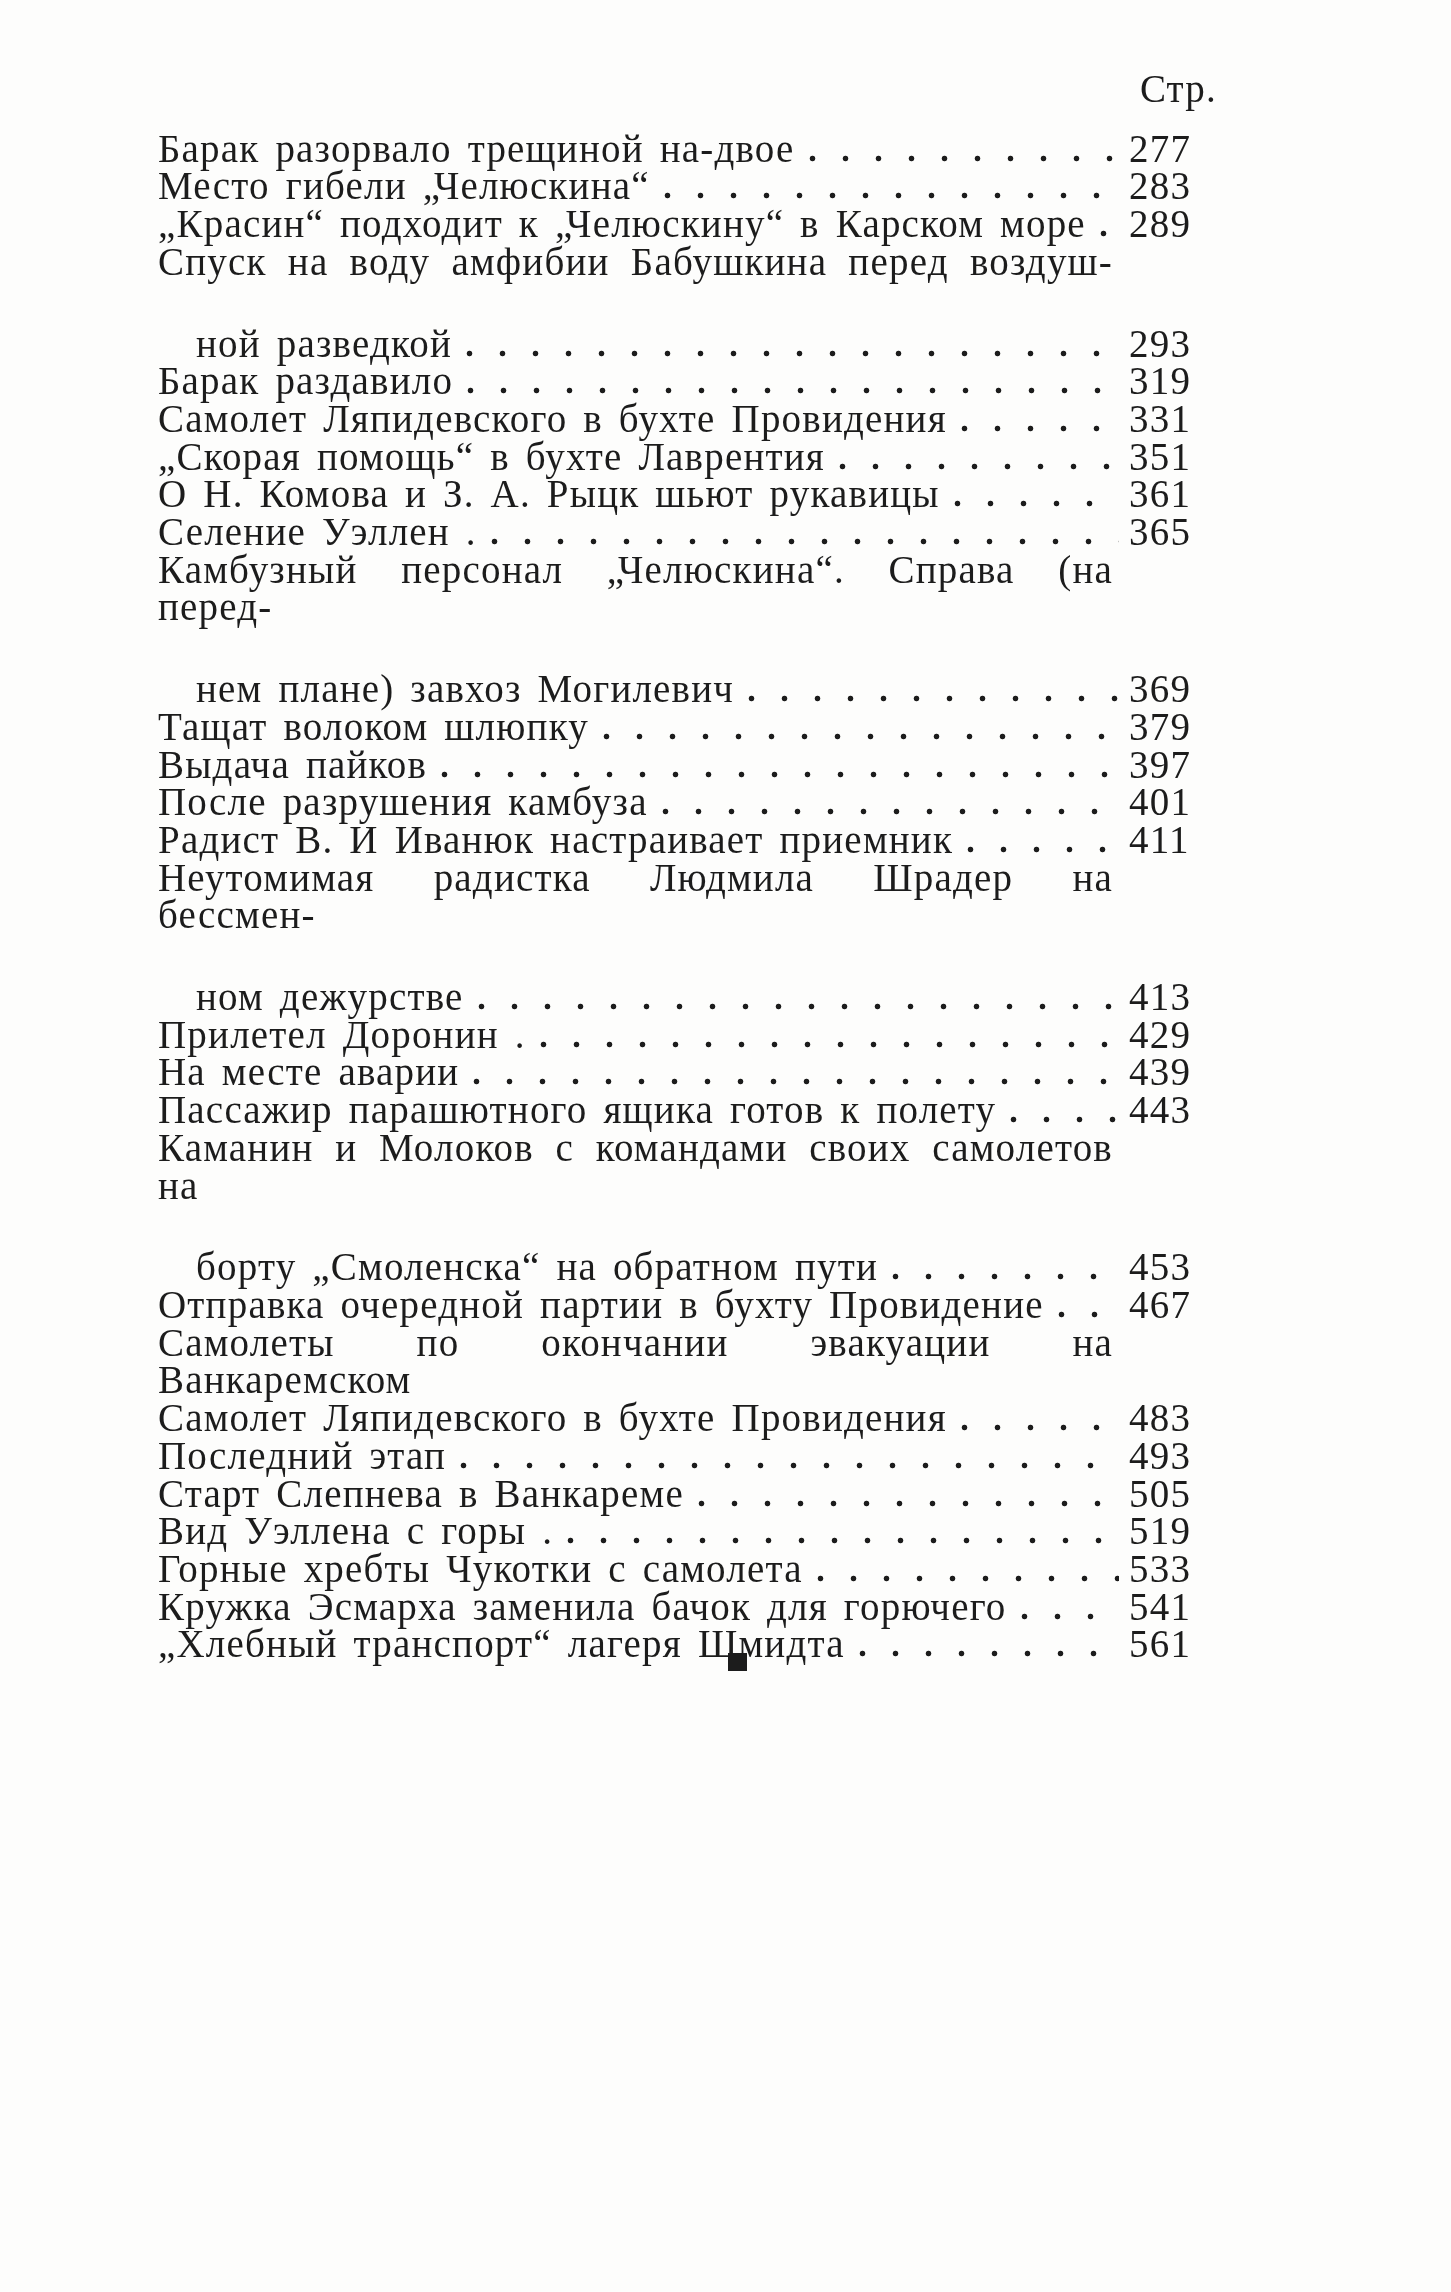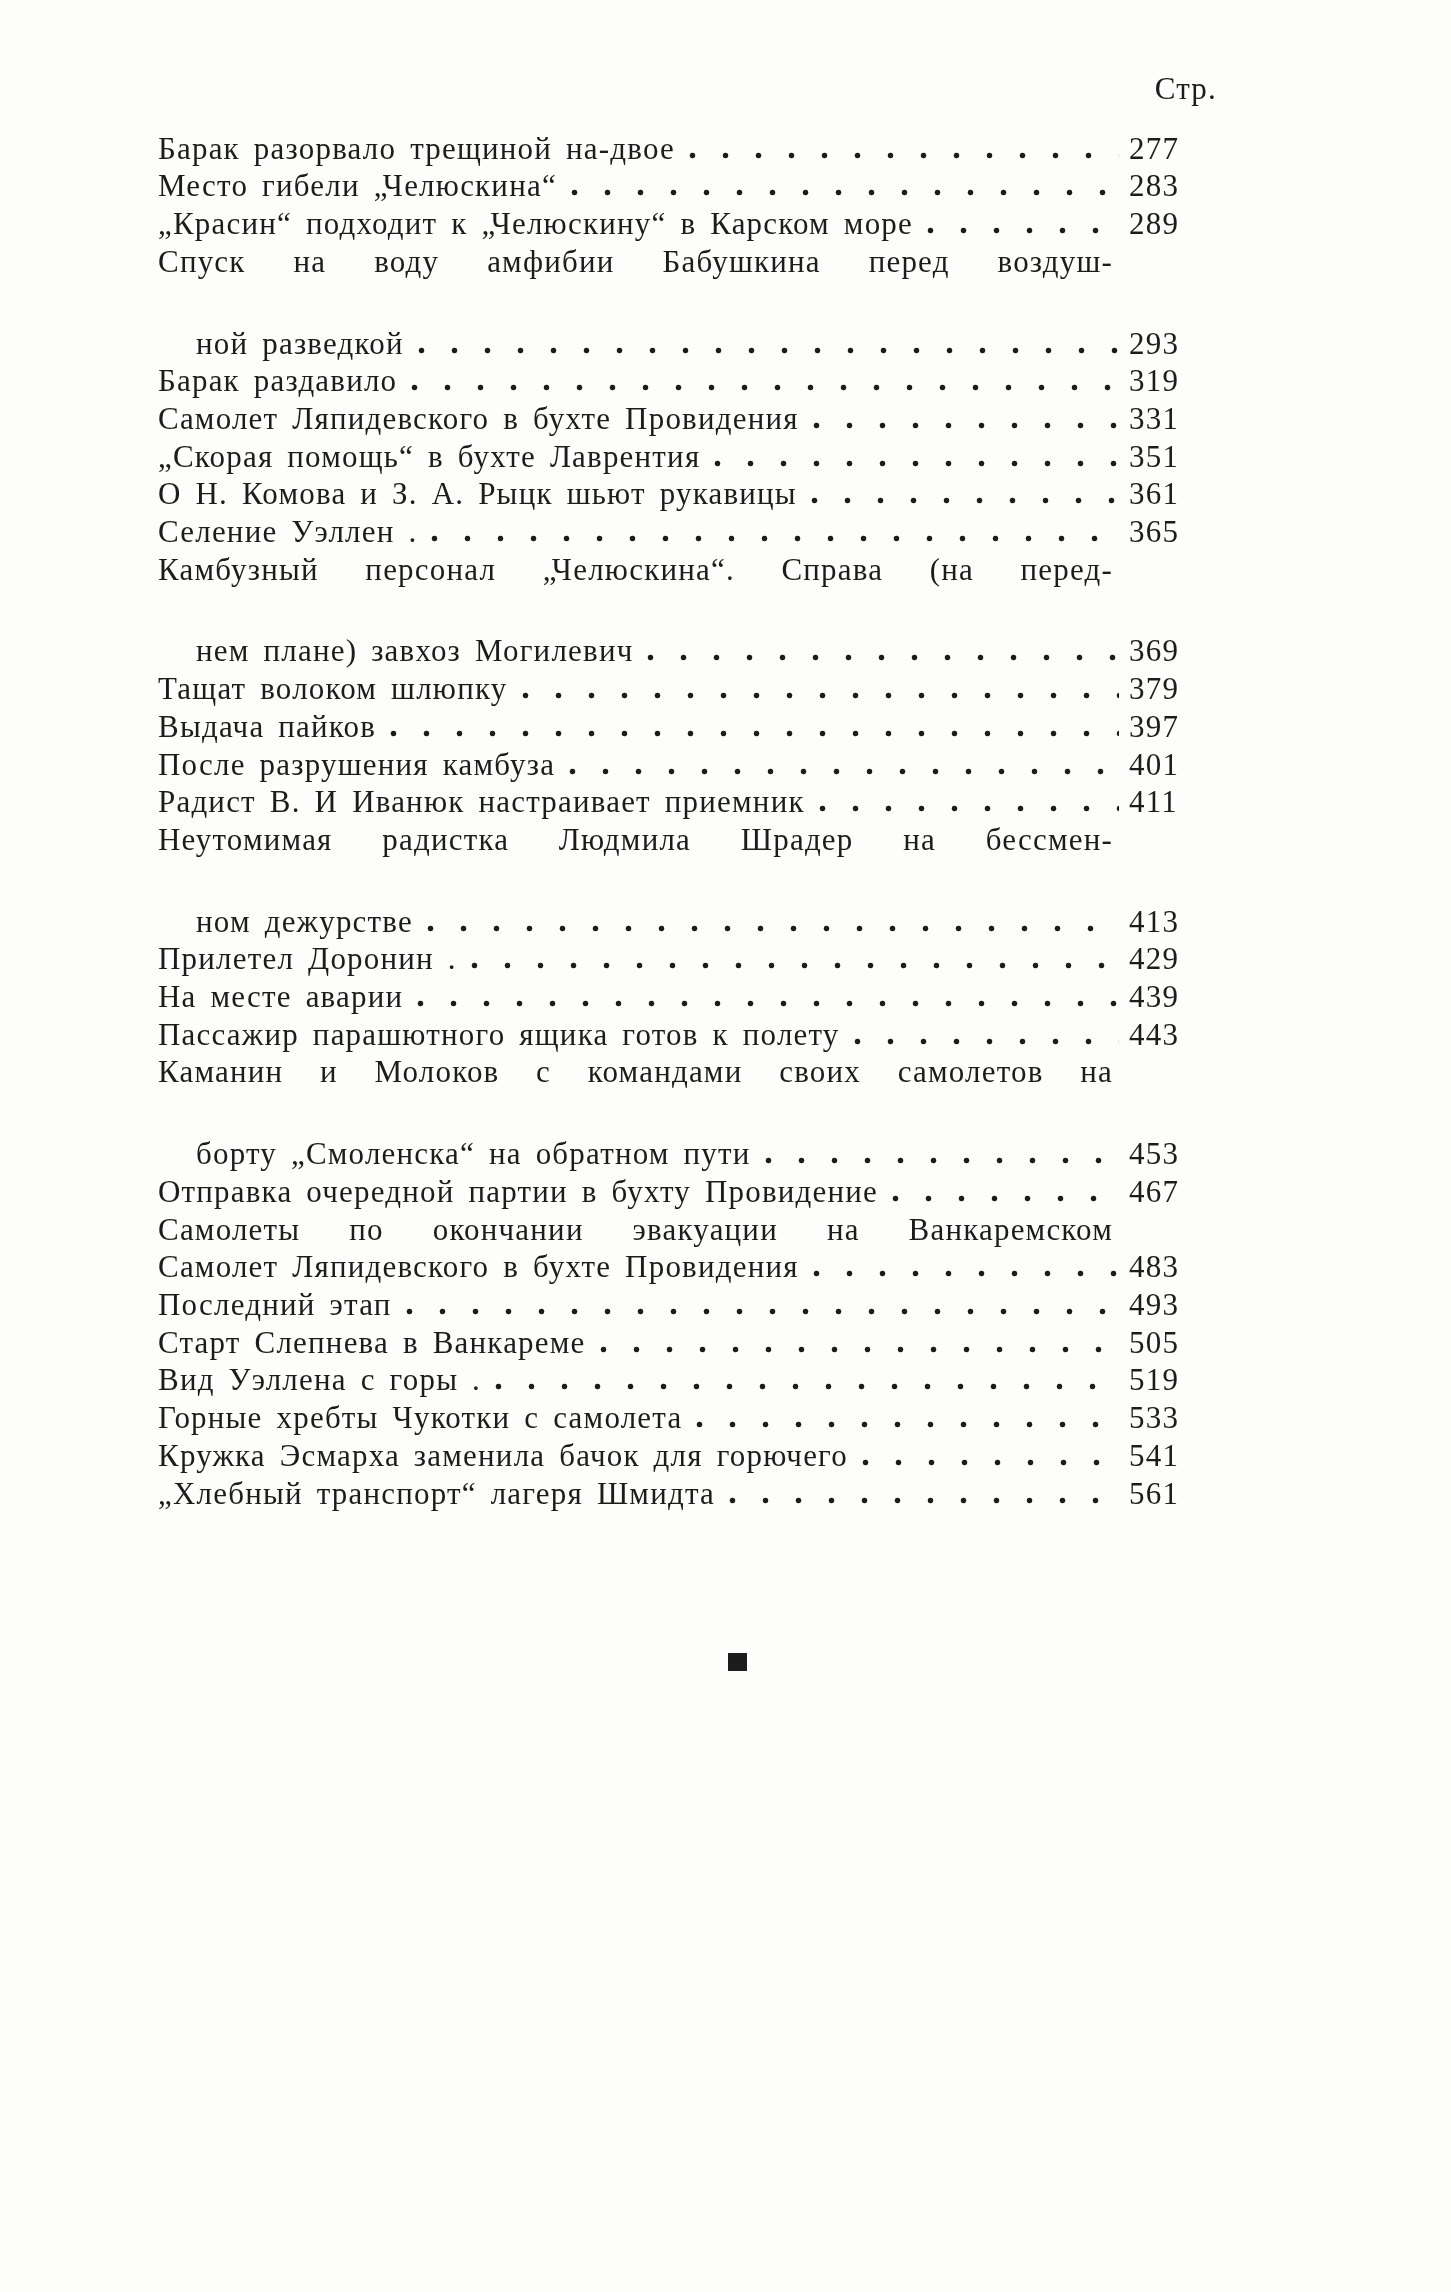--- a/index.html
+++ b/index.html
@@ -9,21 +9,21 @@
   *{box-sizing:border-box;}
   html,body{margin:0;padding:0;background:#e8e8e6;}
   .scan-page{
     position:relative;
     width:1451px;
     height:2292px;
     margin:0 auto;
     background:var(--paper);
     color:var(--ink);
     font-family:"Liberation Serif","DejaVu Serif",serif;
-    font-size:31px;
+    font-size:39px;
     line-height:37.7px;
     letter-spacing:1.2px;
     word-spacing:5px;
     padding:70px 234px 0 158px;
     overflow:hidden;
   }
   .header-row{
     text-align:right;
     margin-bottom:22px;
   }

